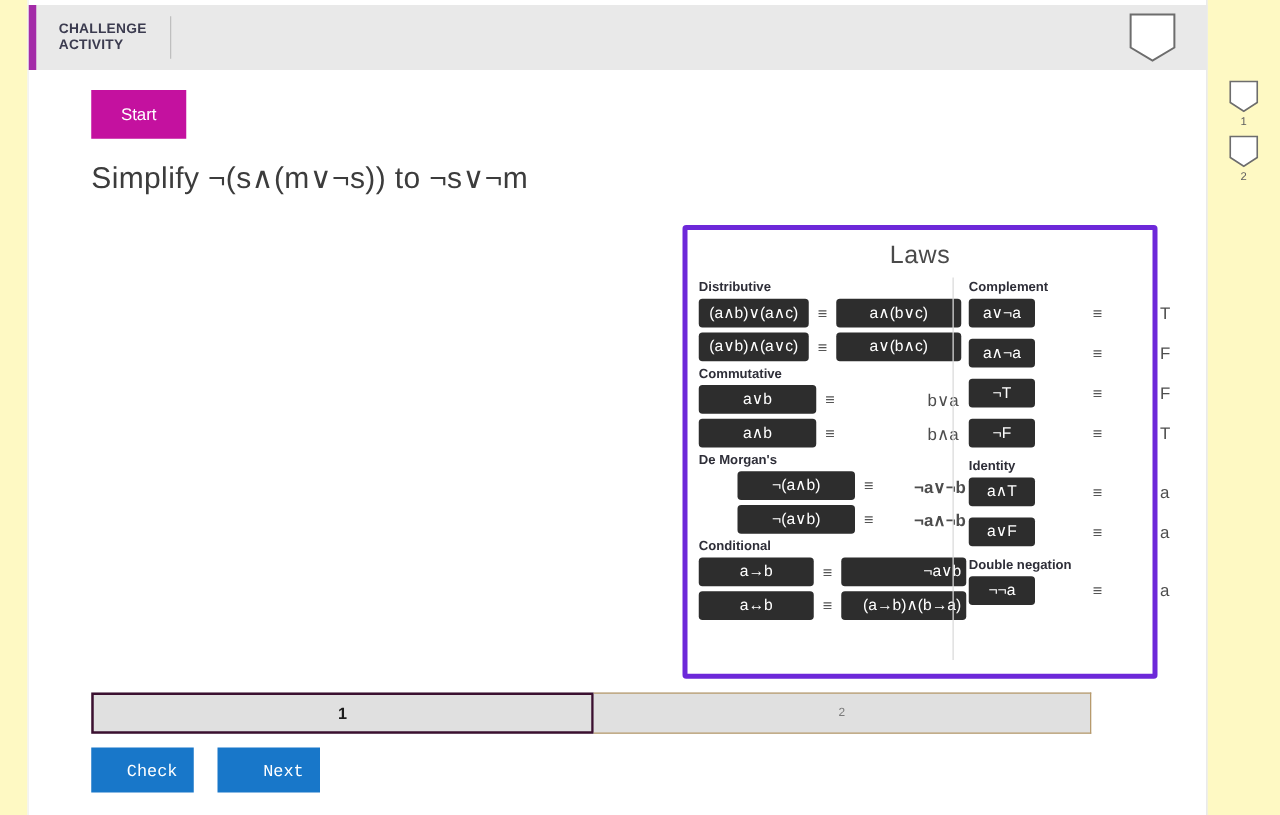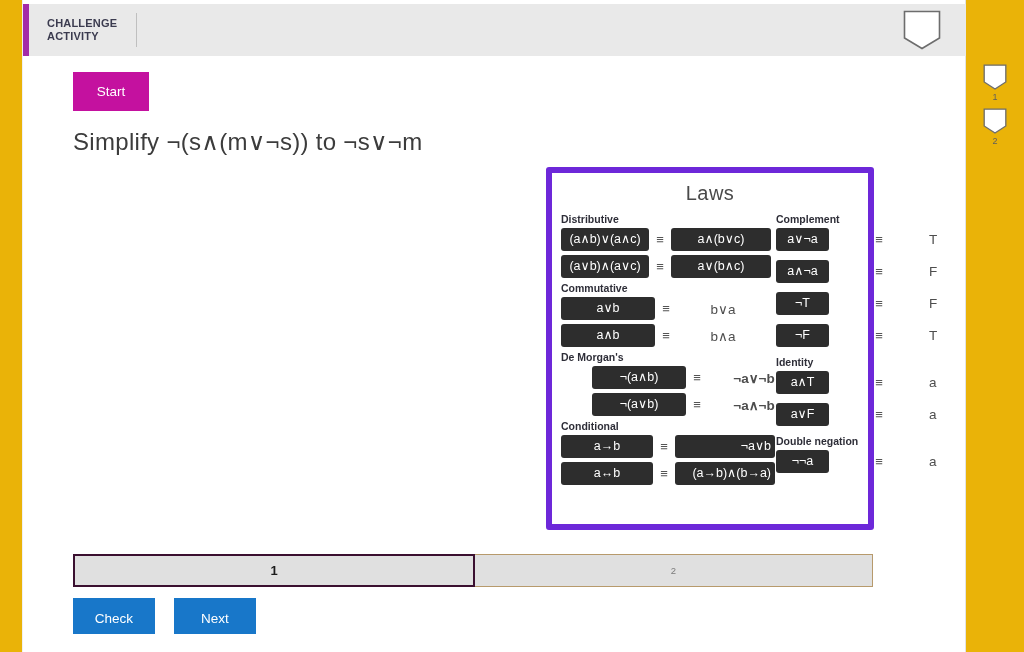--- a/index.html
+++ b/index.html
@@ -6,21 +6,21 @@
   html, body {
     margin: 0; padding: 0;
     width: 1024px; height: 652px;
     background: #ffffff;
     font-family: "Liberation Sans", sans-serif;
     overflow: hidden;
   }
   #root {
     position: relative;
     width: 1024px; height: 652px;
-    background: #eab308;
+    background: #fef9c3;
   }
 
   
   .content-panel {
     position: absolute;
     left: 22px; top: 0; width: 944px; height: 652px;
     background: #ffffff;
     border-right: 1px solid #e3e3e3;
     border-left: 1px solid #f0f0f0;
   }
@@ -109,24 +109,24 @@
     left: 50px; top: 128px;
     font-size: 24px;
     color: #3c3c3c;
     letter-spacing: .3px;
     white-space: nowrap;
   }
 
   
   .laws-panel {
     position: absolute;
-    left: 523px; top: 167px;
-    width: 328px; height: 363px;
+    left: 523px; top: 180px;
+    width: 380px; height: 363px;
     background: #ffffff;
-    border: 6px solid #6d28d9;
+    border: 4px solid #6d28d9;
     border-radius: 3px;
   }
   .laws-title {
     text-align: center;
     font-size: 20px;
     color: #4a4a4a;
     padding-top: 9px;
     letter-spacing: .4px;
   }
   .laws-body {
@@ -187,21 +187,21 @@
     color: #4d4d4d;
     font-size: 13.5px;
     text-align: center;
     white-space: nowrap;
   }
 
   
   .w-dist-l { width: 88px; flex: 0 0 auto; text-align: center; }
   .w-dist-r { width: 100px; flex: 0 0 auto; }
   .w-comm-l { width: 94px; flex: 0 0 auto; }
-  .w-comm-r { width: 92px; flex: 0 0 auto; }
+  .w-comm-r { width: 92px; flex: 0 0 auto; text-align: right; }
   .w-dm-l   { width: 94px; flex: 0 0 auto; margin-left: 31px; }
   .w-dm-r   { width: 92px; flex: 0 0 auto; font-weight: bold; }
   .w-cond-l { width: 92px; flex: 0 0 auto; }
   .w-cond-r { width: 100px; flex: 0 0 auto; text-align: right; }
   .w-right-chip { width: 53px; flex: 0 0 auto; }
   .w-right-res  { width: 16px; flex: 0 0 auto; text-align: left; }
 
   .right-row { display: flex; align-items: center; margin-bottom: 9px; height: 23px; gap: 40px; }
   .right-row .equiv { width: 20px; }
 
@@ -242,23 +242,24 @@
     left: 50px; top: 598px;
     display: flex;
     gap: 19px;
   }
   .blue-btn {
     background: #1877c9;
     color: #ffffff;
     border: none;
     width: 82px; height: 36px;
     font-size: 13.5px;
-    font-family: Liberation Sans, sans-serif;
+    font-family: Liberation Mono, monospace;
     cursor: pointer;
     padding: 13px;
+    text-align: right;
   }
 </style>
 </head>
 <body>
 
 <div id="root">
 
   <div class="content-panel">
 
     <div class="header">

